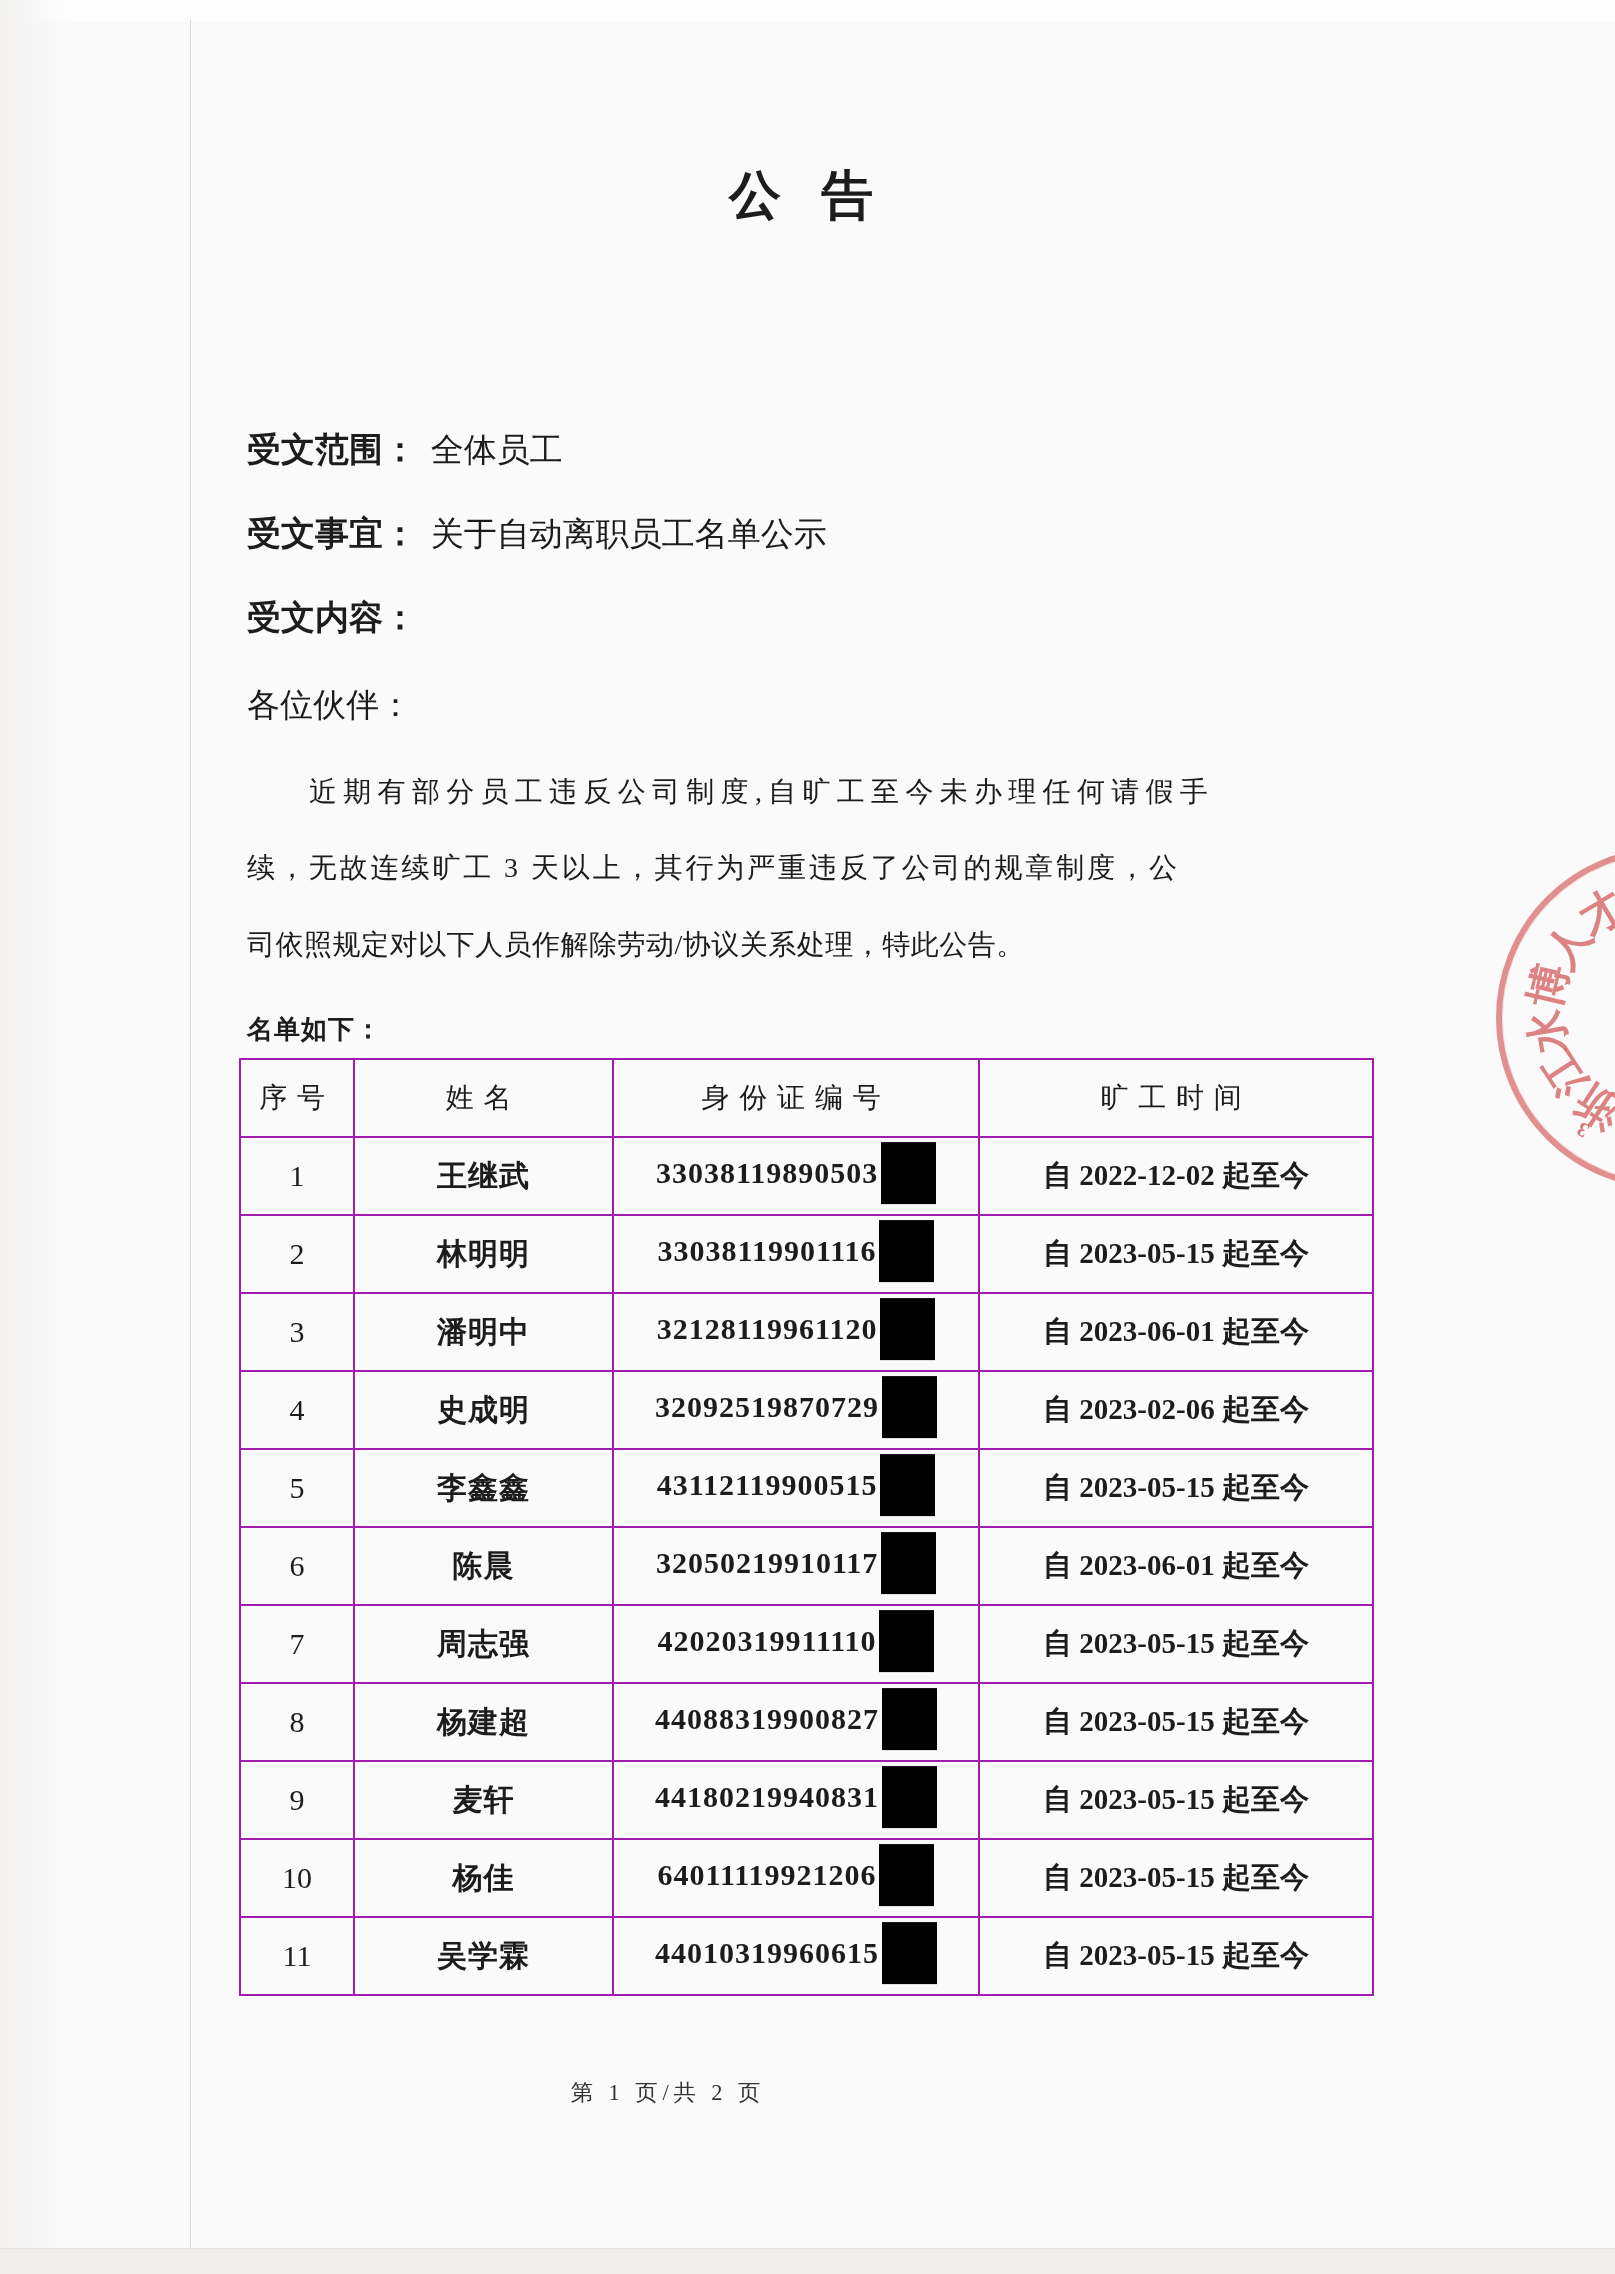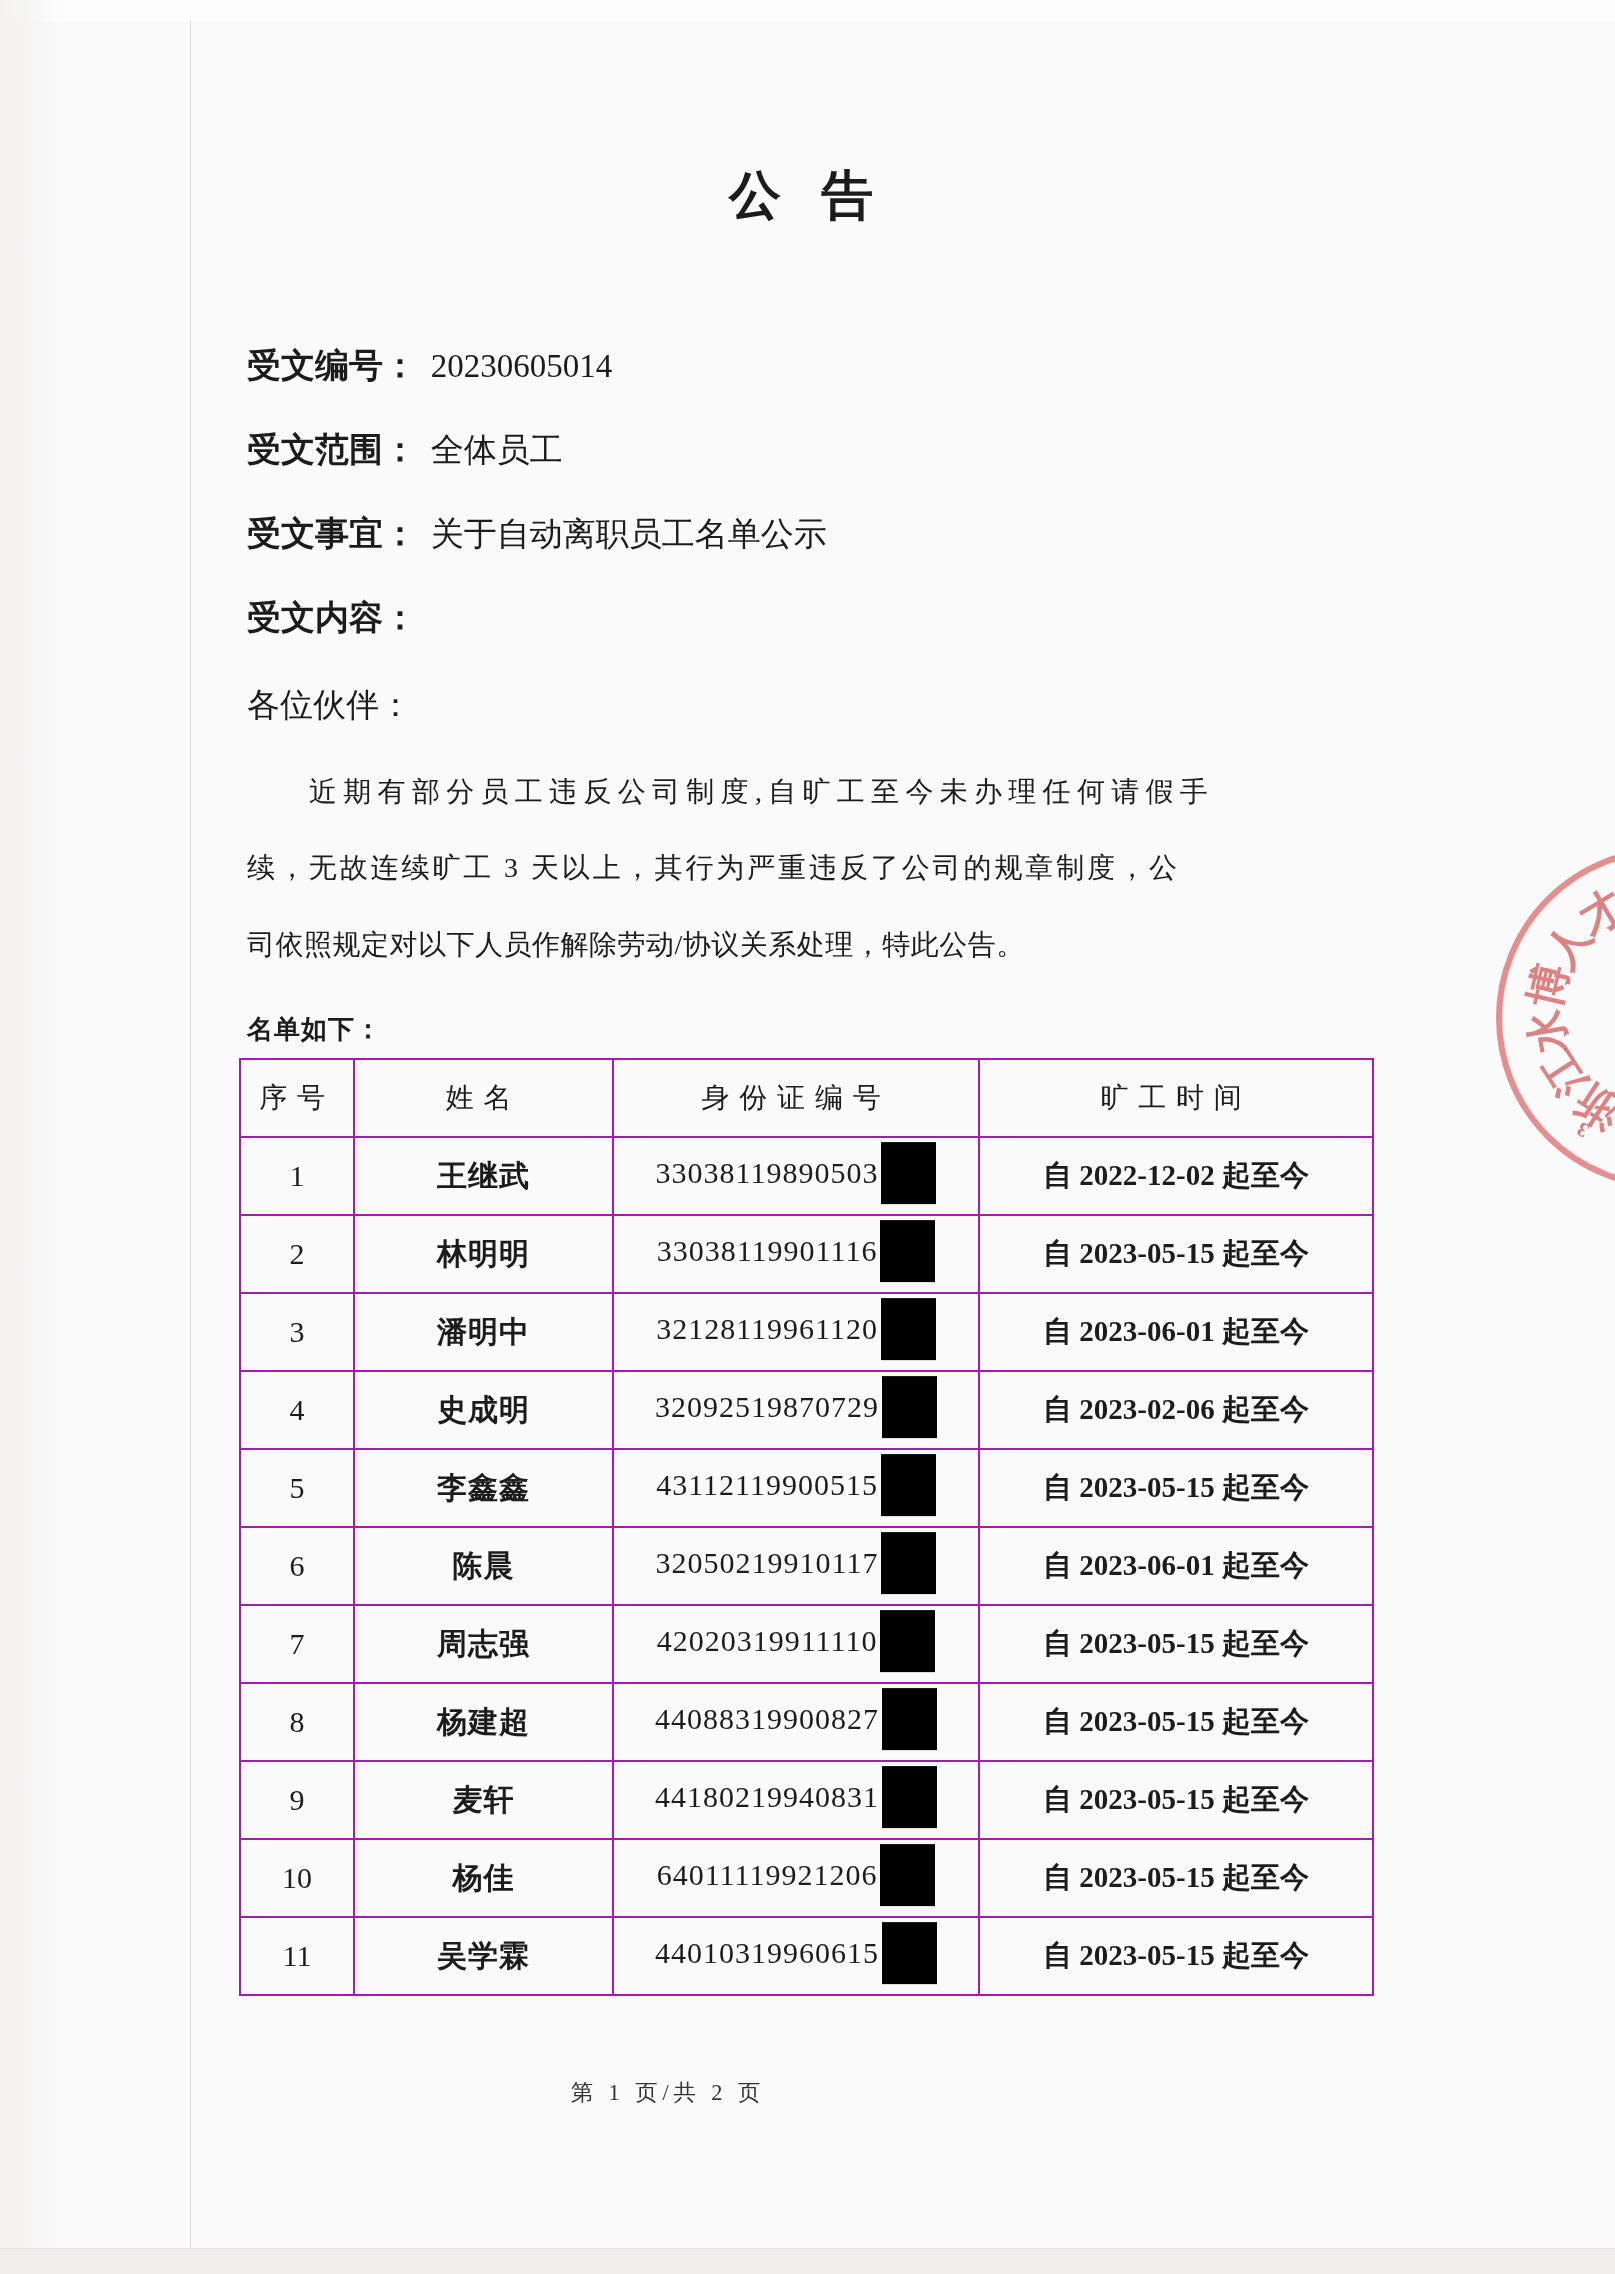--- a/index.html
+++ b/index.html
@@ -39,21 +39,21 @@
     width:1133px;border-collapse:collapse;table-layout:fixed;
   }
   table.roster th,table.roster td{
     border:2px solid #a21caf;
     text-align:center;vertical-align:middle;
     height:76px;padding:0;overflow:hidden;
   }
   table.roster th{font-weight:400;font-size:28px;letter-spacing:9.8px;}
   td.c-no{font-size:30px;}
   td.c-name{font-size:30px;font-weight:700;letter-spacing:1px;}
-  td.c-id{font-size:30px;font-weight:400;letter-spacing:1px;white-space:nowrap;}
+  td.c-id{font-size:30px;font-weight:700;letter-spacing:1px;white-space:nowrap;}
   td.c-date{font-size:29px;font-weight:600;white-space:nowrap;}
   .redact{
     display:inline-block;width:55px;height:62px;background:#000;
     vertical-align:middle;margin-left:2.9px;transform:translateY(-2.9px);
   }
 
   .footer{
     position:absolute;left:0;top:2077px;width:1336px;text-align:center;
     font-size:22.4px;letter-spacing:4.9px;color:#333;
   }
@@ -84,23 +84,20 @@
 <body>
 
 <div class="page">
 
   <div class="edge-top"></div>
   <div class="edge-left"></div>
   <div class="scan-line"></div>
 
   <div class="doc-title">公  告</div>
 
-  <div class="field f0">
-    <span class="lbl">受文编号：</span><span class="val">20230605014</span>
-  </div>
   <div class="field f1">
     <span class="lbl">受文范围：</span><span class="val">全体员工</span>
   </div>
   <div class="field f2">
     <span class="lbl">受文事宜：</span><span class="val">关于自动离职员工名单公示</span>
   </div>
   <div class="field f3">
     <span class="lbl">受文内容：</span>
   </div>
 

